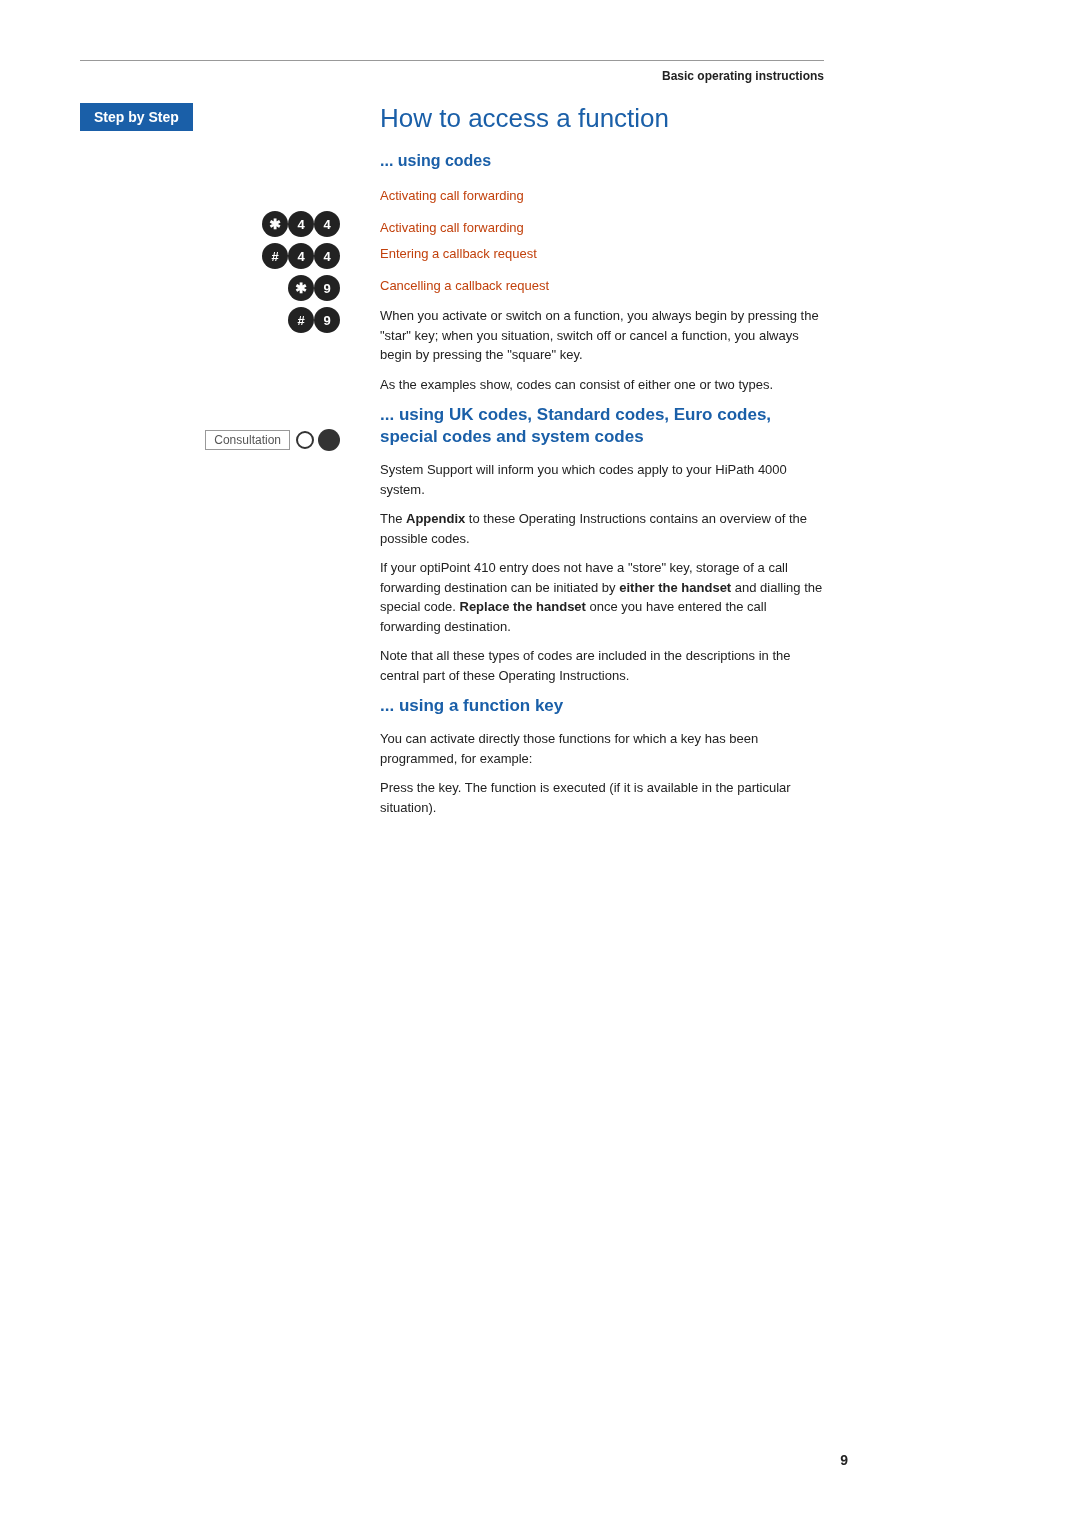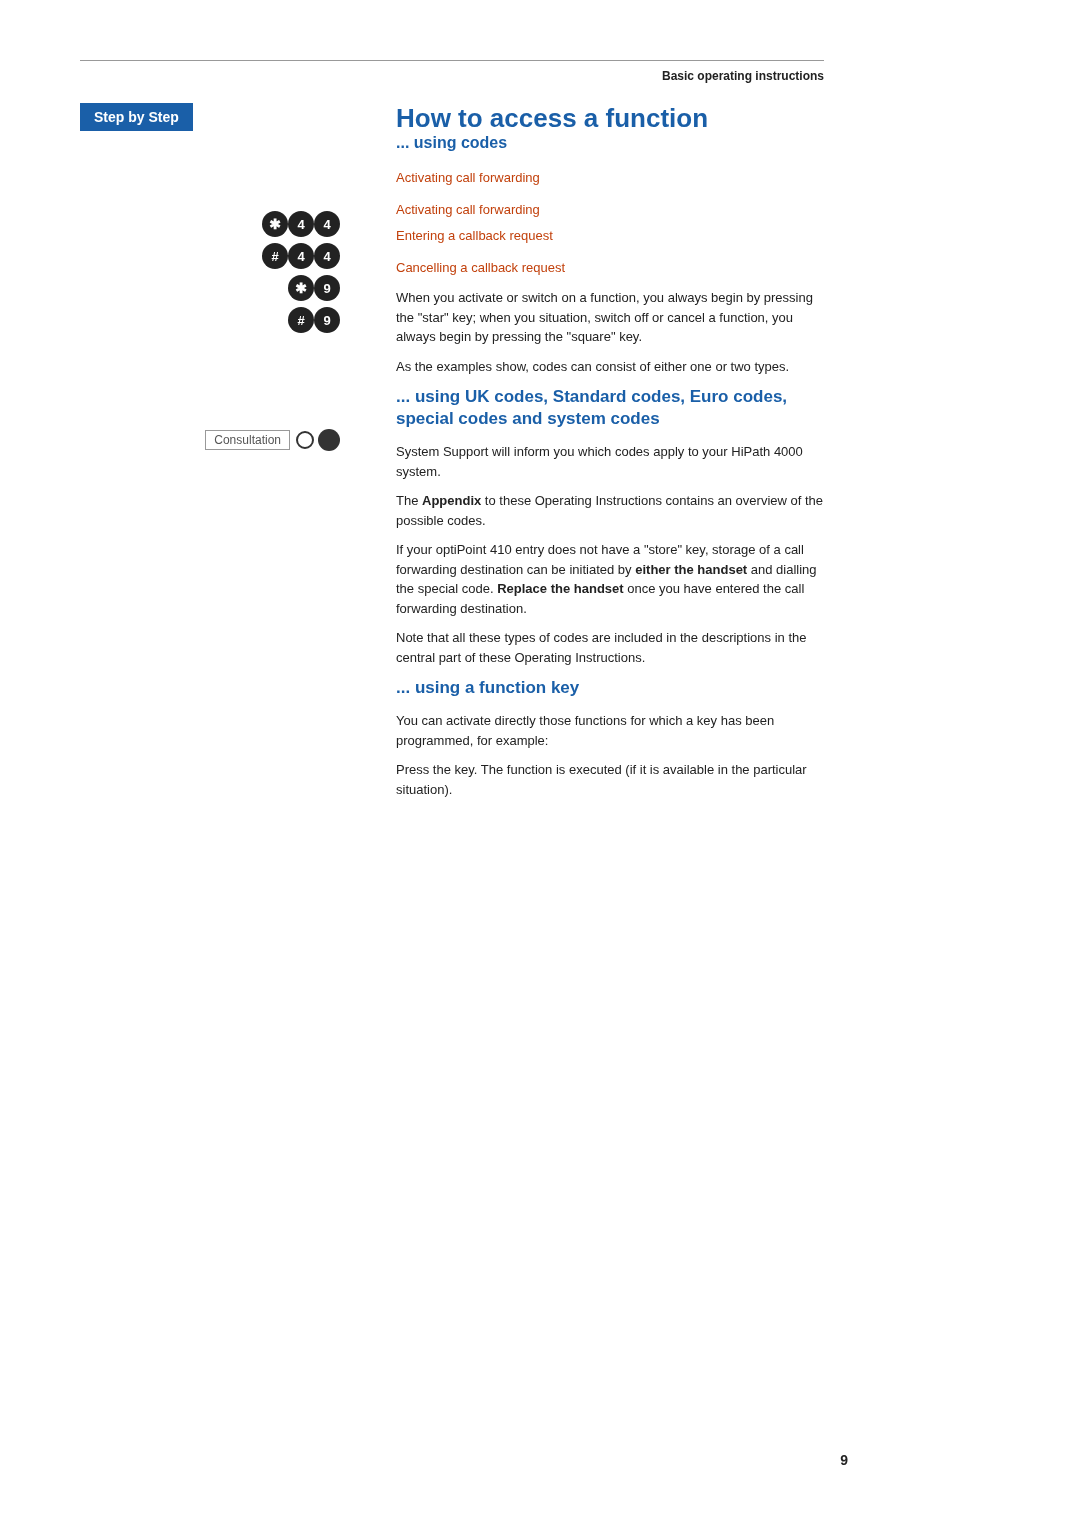--- a/index.html
+++ b/index.html
@@ -29,21 +29,21 @@
       text-align: right;
       font-size: 12px;
       font-weight: bold;
       color: #222;
       margin-bottom: 20px;
     }
 
     .main-layout {
       display: flex;
       flex-direction: row;
-      gap: 16px;
+      gap: 0;
     }
 
     .left-column {
       width: 280px;
       min-width: 280px;
       padding-right: 20px;
       position: relative;
     }
 
     .step-by-step-box {
@@ -56,22 +56,23 @@
       margin-bottom: 20px;
     }
 
     .right-column {
       flex: 1;
       padding-left: 20px;
     }
 
     .page-title {
       font-size: 26px;
-      font-weight: bold;
+      font-weight: normal;
       color: #1a5fa8;
+      margin-bottom: 18px;
       line-height: 1.2;
     }
 
     .section-heading {
       font-size: 16px;
       font-weight: bold;
       color: #1a5fa8;
       margin-bottom: 12px;
       margin-top: 0;
     }

